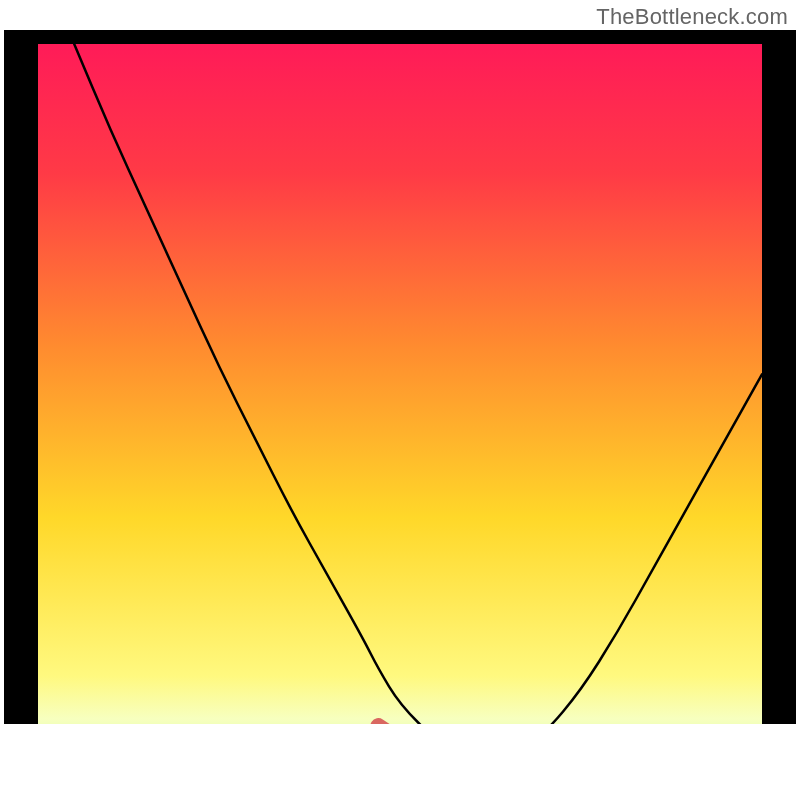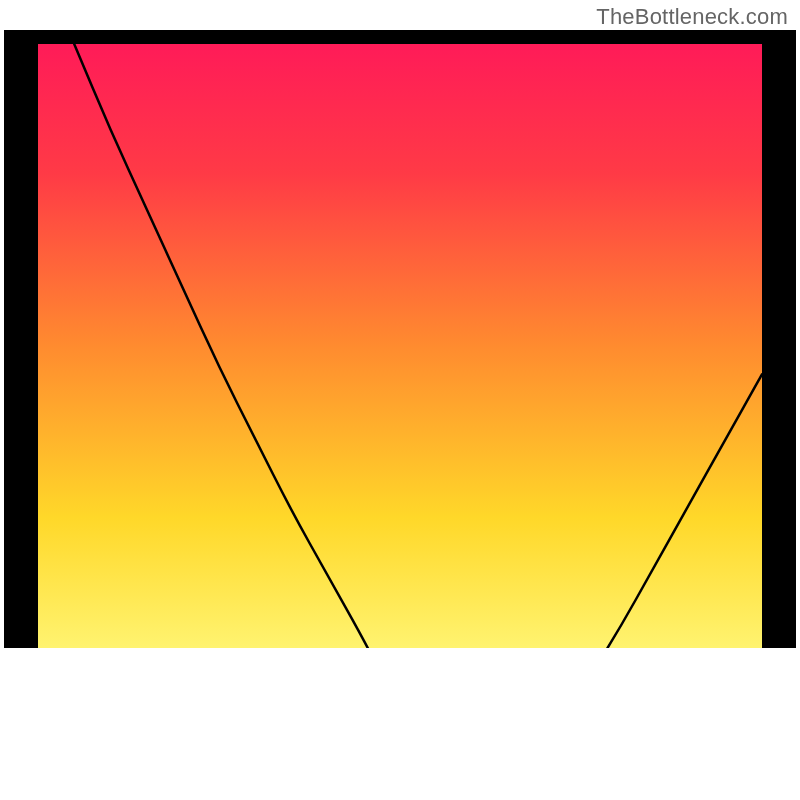--- a/index.html
+++ b/index.html
@@ -4,21 +4,21 @@
 <style>
   body {
     margin: 0;
     padding: 0;
     background: #fff;
     font-family: Arial, Helvetica, sans-serif;
   }
   .stage {
     position: relative;
     width: 800px;
-    height: 648px;
+    height: 724px;
     background: #fff;
   }
   .watermark {
     position: absolute;
     top: 4px;
     right: 12px;
     color: #656565;
     font-size: 22px;
     font-weight: 500;
     letter-spacing: 0.2px;

